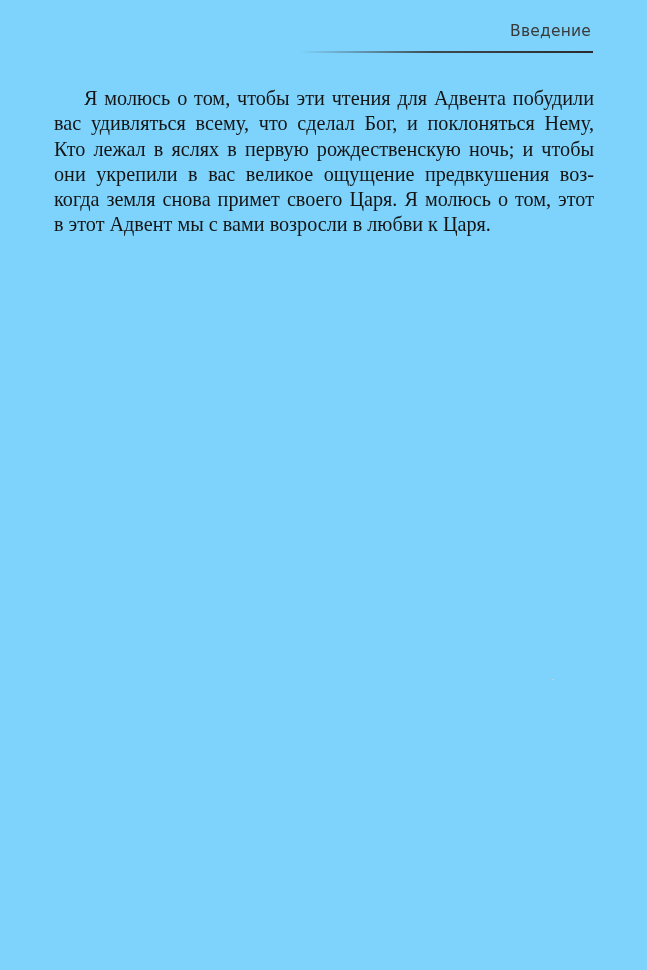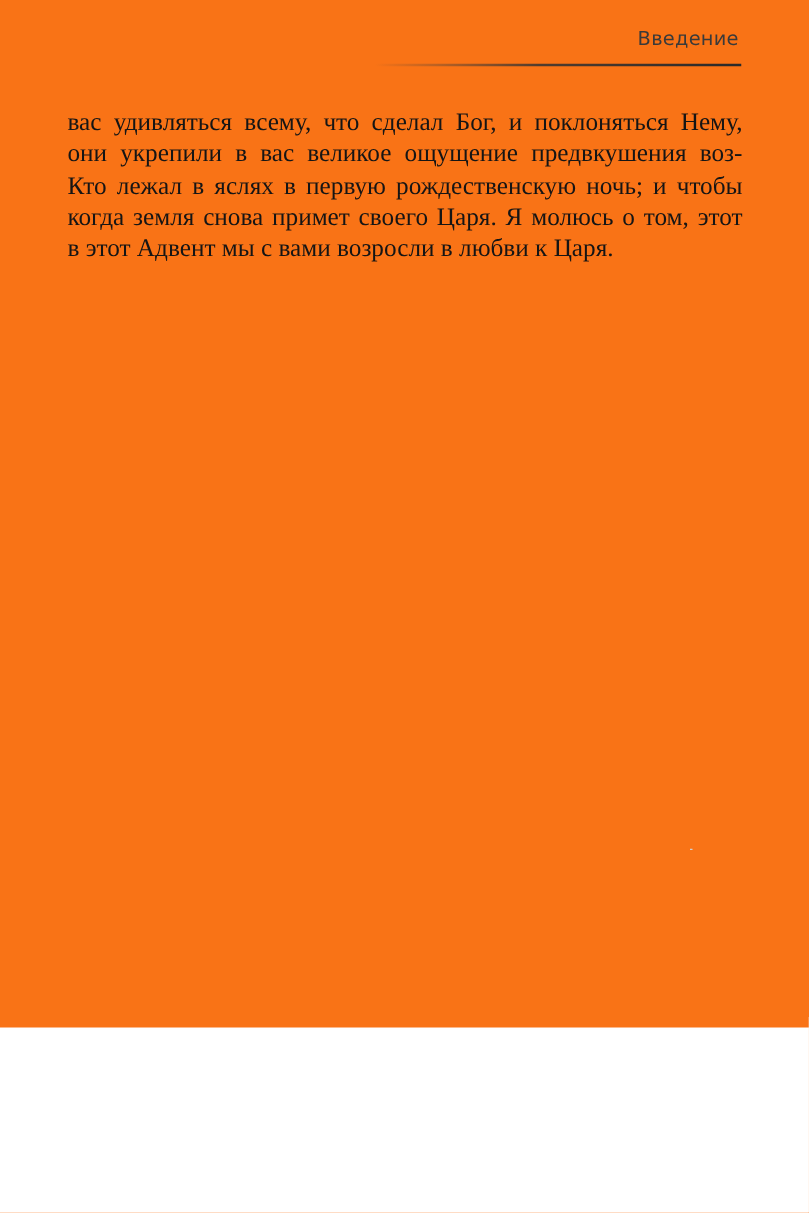--- a/index.html
+++ b/index.html
@@ -12,22 +12,22 @@
       height: 970px;
       position: relative;
       overflow: hidden;
       font-family: "Liberation Serif", "DejaVu Serif", serif;
       color: #1a1a1a;
     }
     .page {
       position: absolute;
       left: 0; top: 0;
       width: 647px;
-      height: 822px;
-      background: #f97316;
+      height: 970px;
+      background: #7dd3fc;
     }
     .running-header {
       position: absolute;
       right: 56px;
       top: 22px;
       font-family: "DejaVu Sans", "Liberation Sans", sans-serif;
       font-size: 15.5px;
       color: #3a3a3a;
       letter-spacing: 0.2px;
     }
@@ -70,21 +70,22 @@
     }
   </style>
 </head>
 <body>
 
 <div class="page">
   <div class="running-header">Введение</div>
   <div class="header-rule"></div>
 
   <div class="body-text">
+    <span class="line indent">Я молюсь о том, чтобы эти чтения для Адвента побудили</span>
     <span class="line">вас удивляться всему, что сделал Бог, и поклоняться Нему,</span>
+    <span class="line">Кто лежал в яслях в первую рождественскую ночь; и чтобы</span>
     <span class="line">они укрепили в вас великое ощущение предвкушения воз-</span>
-    <span class="line">Кто лежал в яслях в первую рождественскую ночь; и чтобы</span>
     <span class="line">когда земля снова примет своего Царя. Я молюсь о том, этот</span>
     <span class="line last">в этот Адвент мы с вами возросли в любви к Царя.</span>
   </div>
 
   <div class="speck"></div>
 </div>
 
 </body></html>

